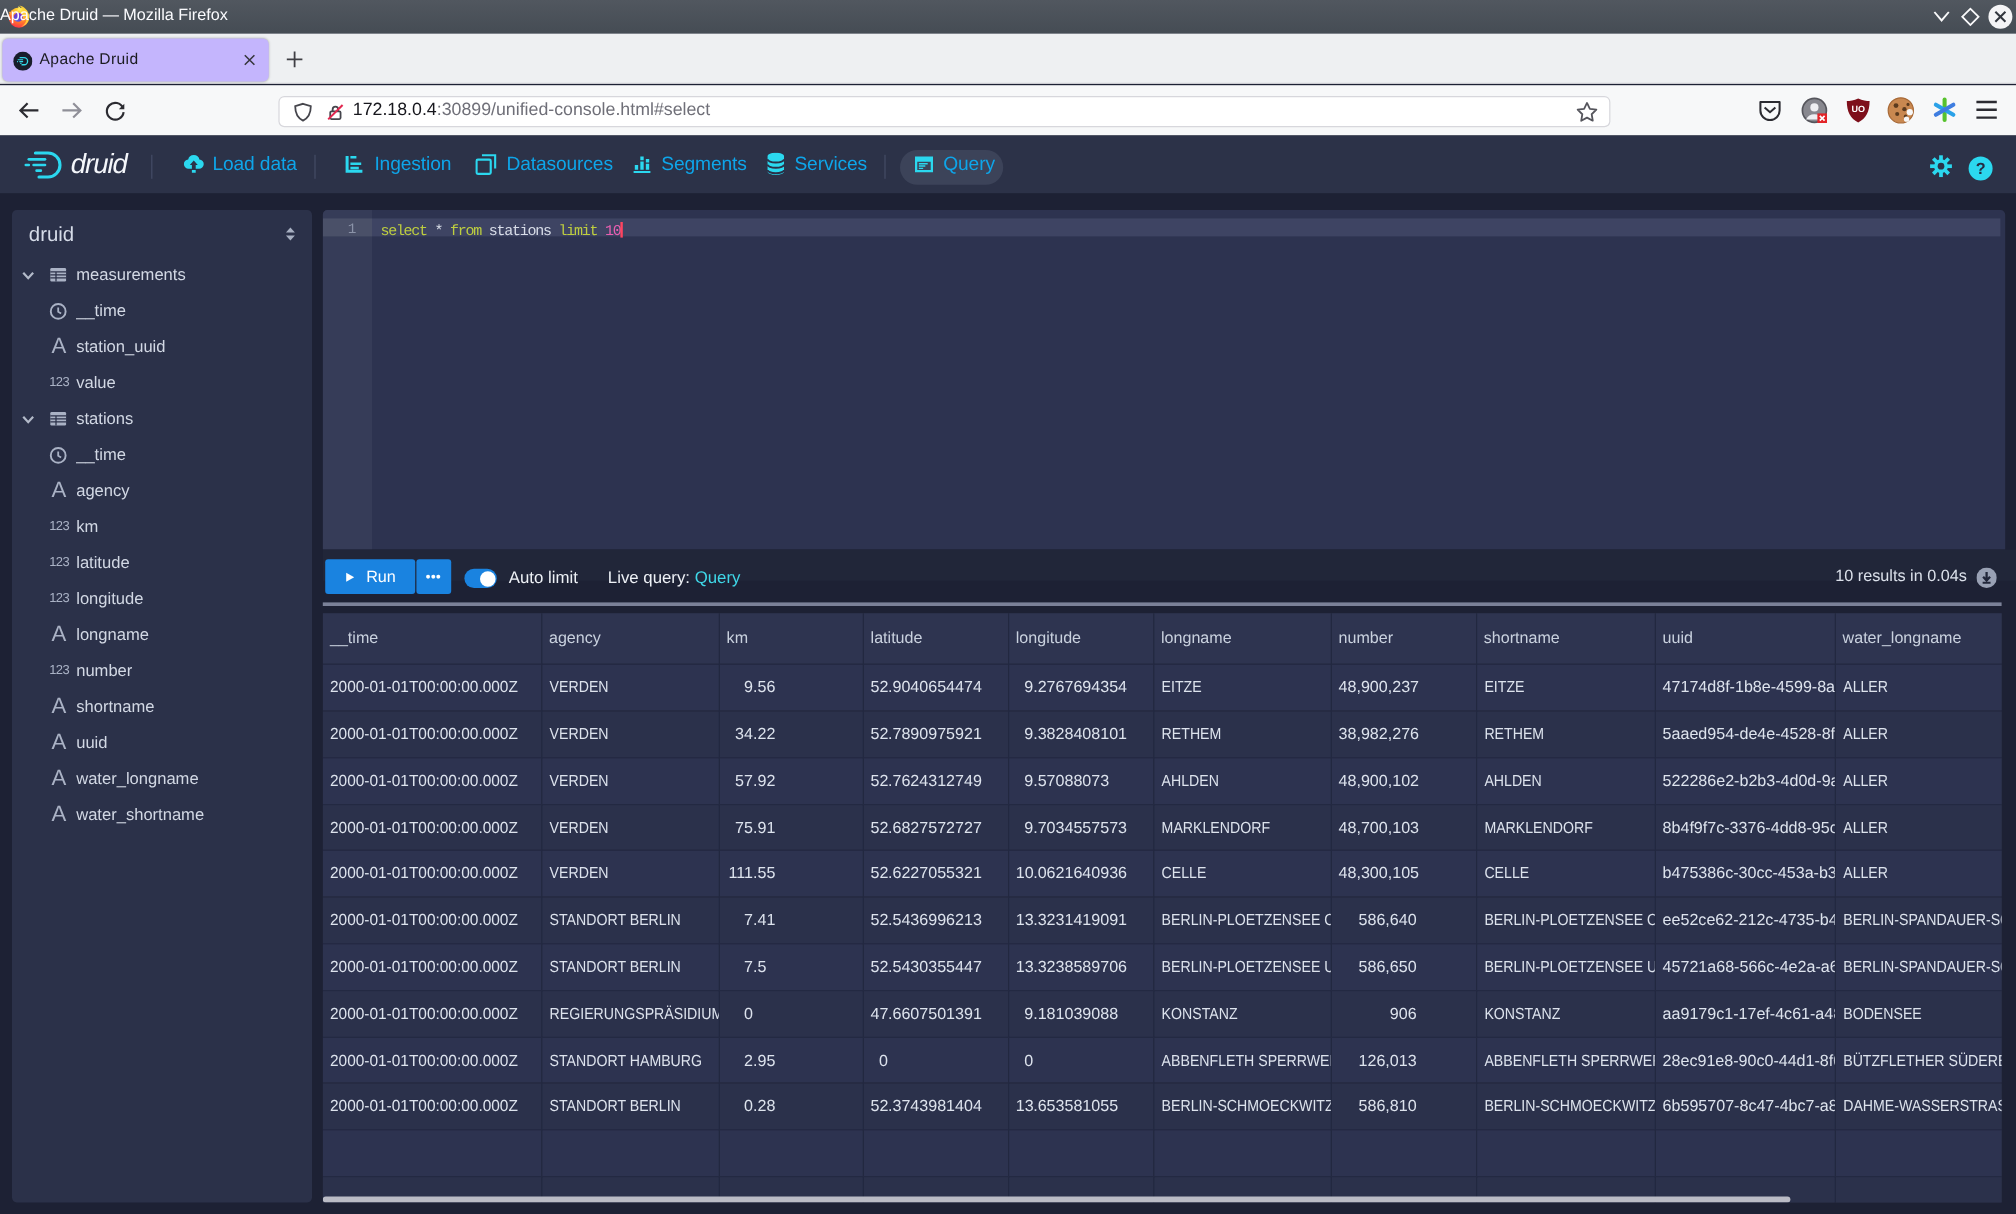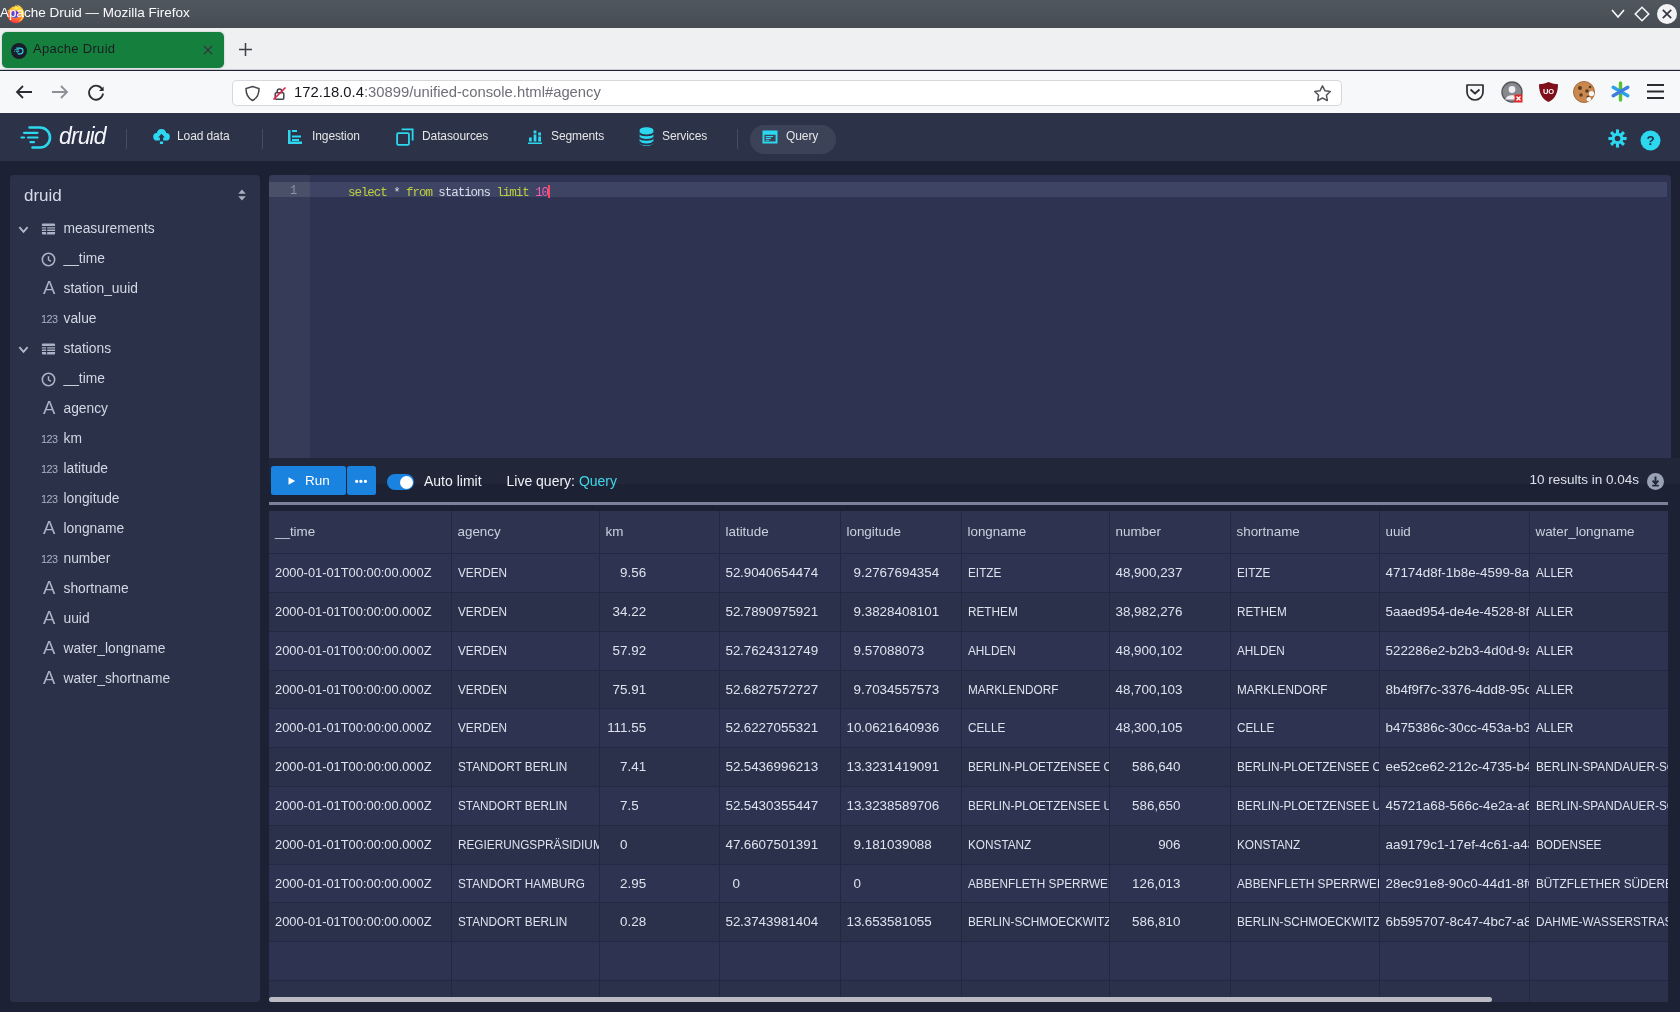--- a/index.html
+++ b/index.html
@@ -7,48 +7,48 @@
     font-family:"Liberation Sans", sans-serif; }
   .abs { position:absolute; }
   
   #titlebar { position:absolute; left:0; top:0; width:1680px; height:28px;
     background:linear-gradient(#51575f,#454c54); color:#f9f9fa; }
   #titletext { position:absolute; left:0; right:0; top:5px; text-align:left;
     font-size:13.5px; color:#fbfbfe; }
   #tabbar { position:absolute; left:0; top:28px; width:1680px; height:42px;
     background:#eef0f2; border-bottom:1px solid #ccccd2; }
   .tab { position:absolute; left:2px; top:4px; width:222px; height:36px;
-    background:#15803d; border-radius:5px; box-shadow:0 0 2px rgba(0,0,0,.25); }
+    background:#c4b5fd; border-radius:5px; box-shadow:0 0 2px rgba(0,0,0,.25); }
   #navbar { position:absolute; left:0; top:71px; width:1680px; height:42px;
     background:#f7f8f9; }
   #urlbar { position:absolute; left:233px; top:10px; width:1108px; height:24px;
     background:#ffffff; border-radius:4px; box-shadow:0 0 0 1px #d7d7dc; }
   
   #app { position:absolute; left:0; top:113px; width:1680px; height:899px;
     background:#1d2134; }
-  .nav { position:absolute; top:16px; font-size:12px; letter-spacing:-0.1px; color:#e5e5e5; }
+  .nav { position:absolute; top:16px; font-size:16px; letter-spacing:-0.1px; color:#0ea5e9; }
   .trow { position:absolute; left:0; width:250px; height:30px; font-size:13.8px; color:#d2d8e4; }
   .trow > span:last-child { position:absolute; left:53.5px; top:7px; }
   .tchev { position:absolute; left:8px; top:10px; }
   .ticon { position:absolute; left:31px; top:8px; }
   .tA { font-size:18.5px; color:#aab2c5; top:3px !important; left:33px !important; }
   .t123 { font-size:10.8px; color:#aab2c5; top:9px !important; left:31px !important; letter-spacing:-0.5px; }
   #appheader { position:absolute; left:0; top:0; width:1680px; height:48px;
     background:#2c3248; }
   #sidebar { position:absolute; left:10px; top:62px; width:250px; height:827px;
     background:#2b3149; border-radius:4px; color:#ccd3e0; }
   #editor { position:absolute; left:269px; top:62px; width:1402px; height:283px;
     background:#2d3350; border-radius:4px 4px 0 0; overflow:hidden; }
   #gutter { position:absolute; left:0; top:0; width:41px; height:283px; background:#363c58; }
   #runbar { position:absolute; left:269px; top:345px; width:1411px; height:26px; background:#212639; }
   #splitter { position:absolute; left:269px; top:389px; width:1399px; height:3px; background:#7b8198; }
   #results { position:absolute; left:269px; top:398px; width:1399px; height:491px;
     background:#2b3148; color:#dde3ed; overflow:hidden; }
   .code { font-family:"Liberation Mono", monospace; font-size:12.5px; letter-spacing:-1.05px;
-    color:#d8dde8; white-space:pre;margin-left:31px; }
+    color:#d8dde8; white-space:pre; }
   .code i { font-style:normal; color:#bece3f; }
   .code b { font-weight:normal; color:#ea5fb2; }
   #cursor { display:inline-block; width:2px; height:13px; background:#ff445f; vertical-align:-2px; }
   .btn { position:absolute; top:8px; height:29px; background:#1a83e0; border-radius:2.5px;
     color:#fff; font-size:13.5px; display:flex; align-items:center; justify-content:center; }
   #rt { border-collapse:collapse; table-layout:fixed; width:1406px; font-size:13.4px; }
   #rt td > div.sx { transform:scaleX(0.88); transform-origin:0 50%; white-space:pre; }
   #rt td > div.st { transform:scaleX(0.96); transform-origin:0 50%; white-space:pre; }
   #rt td { border-right:1px solid #222840; border-bottom:1px solid #232942; padding:0 0 0 6px;
     white-space:nowrap; overflow:hidden; font-weight:normal; text-align:left; }
@@ -133,21 +133,21 @@
     </svg>
     <div id="urlbar">
       <svg class="abs" style="left:11px;top:3.5px" width="17" height="17" viewBox="0 0 17 17">
         <path d="M8.5 1.5 L15 3.5 C15 9 13.5 13 8.5 15.5 C3.5 13 2 9 2 3.5 Z" stroke="#45454c" stroke-width="1.5" fill="none"></path>
       </svg>
       <svg class="abs" style="left:38px;top:3.5px" width="17" height="17" viewBox="0 0 17 17">
         <rect x="4.2" y="7.8" width="8.6" height="6.4" rx="1" stroke="#45454c" stroke-width="1.5" fill="none"></rect>
         <path d="M6.2 7.8 V6.2 a2.3 2.3 0 0 1 4.6 0 V7.8" stroke="#45454c" stroke-width="1.5" fill="none"></path>
         <path d="M2.5 14.5 L14.5 2.5" stroke="#e22850" stroke-width="1.7"></path>
       </svg>
-      <div class="abs" style="left:61px;top:2.5px;font-size:14.8px;color:#17171d">172.18.0.4<span style="color:#6f6f78">:30899/unified-console.html#agency</span></div>
+      <div class="abs" style="left:61px;top:2.5px;font-size:14.8px;color:#17171d">172.18.0.4<span style="color:#6f6f78">:30899/unified-console.html#select</span></div>
       <svg class="abs" style="left:1080px;top:2.5px" width="19" height="19" viewBox="0 0 19 19">
         <path d="M9.5 1.8 L11.9 6.7 L17.3 7.4 L13.4 11.2 L14.3 16.6 L9.5 14 L4.7 16.6 L5.6 11.2 L1.7 7.4 L7.1 6.7 Z" stroke="#55555c" stroke-width="1.5" fill="none" stroke-linejoin="round"></path>
       </svg>
     </div>
     <svg class="abs" style="left:1464px;top:10px" width="22" height="22" viewBox="0 0 22 22">
       <path d="M3 4 h16 v7 a8 8 0 0 1 -16 0 Z" stroke="#2b2b31" stroke-width="1.7" fill="none" stroke-linejoin="round"></path>
       <path d="M6.5 8.5 L11 12.5 L15.5 8.5" stroke="#2b2b31" stroke-width="1.7" fill="none"></path>
     </svg>
     <g></g>
     <svg class="abs" style="left:1500px;top:9px" width="24" height="24" viewBox="0 0 24 24">

